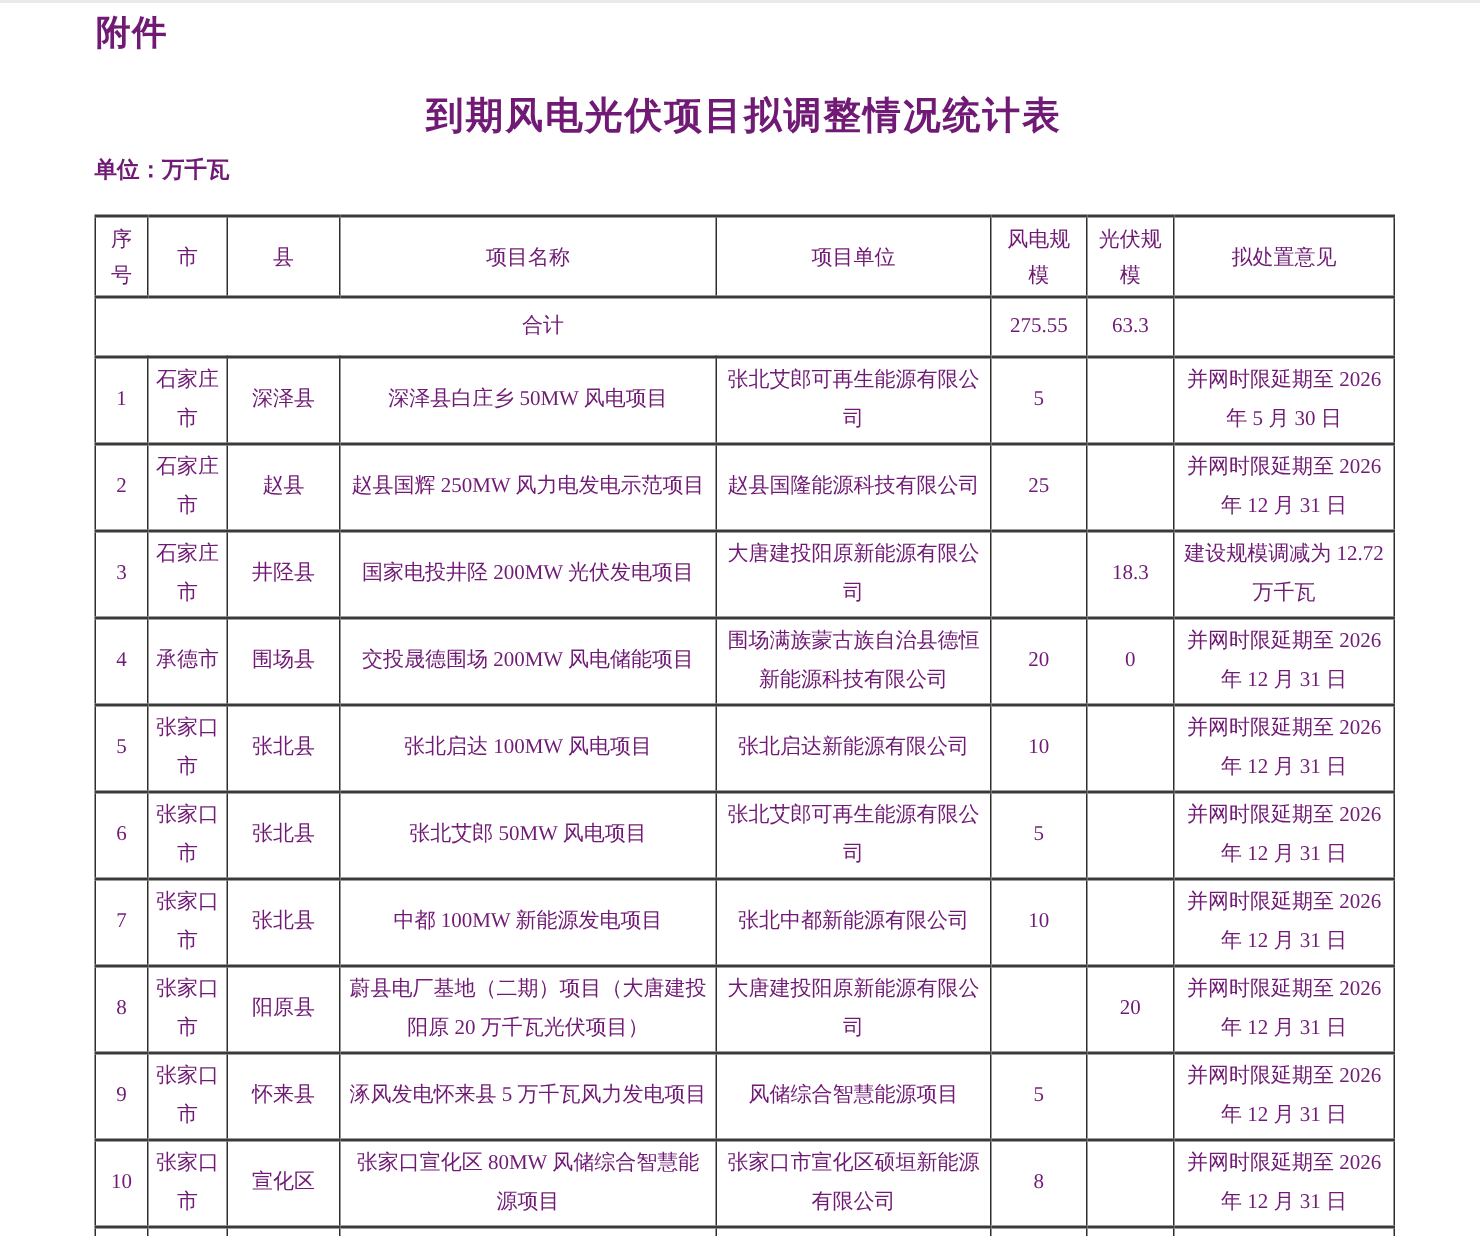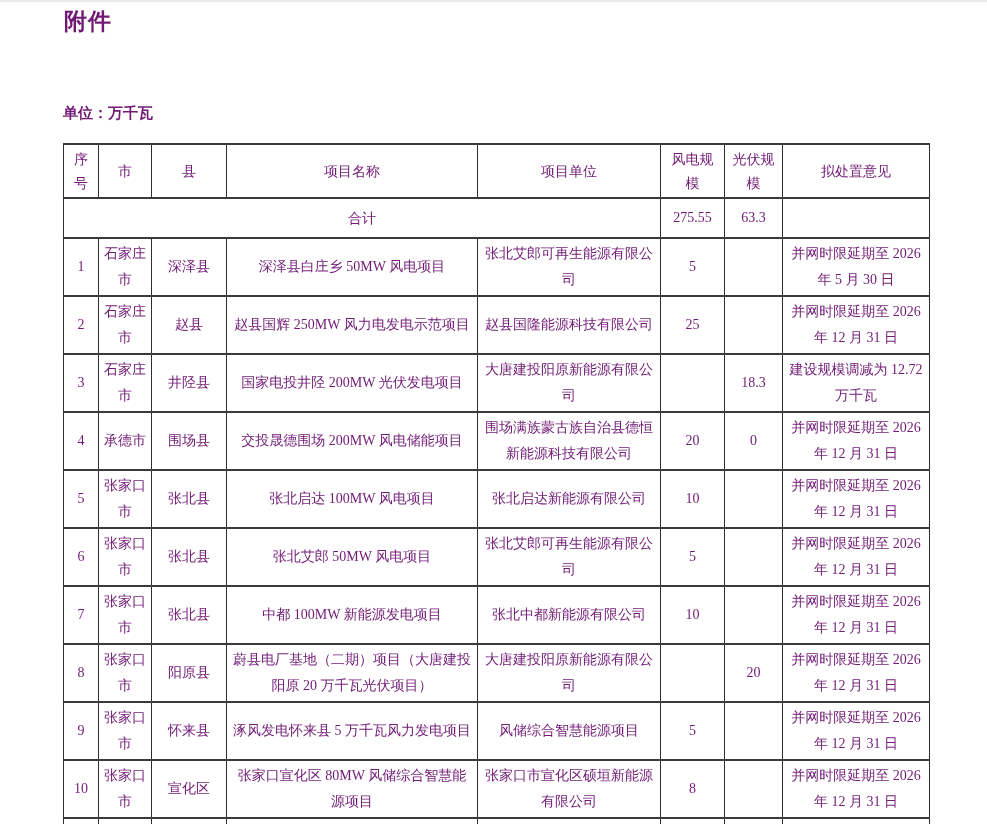--- a/index.html
+++ b/index.html
@@ -62,40 +62,41 @@
     overflow: hidden;
   }
   .stat-table thead tr { height: 54px; }
   .stat-table thead th {
     font-family: "Liberation Sans", "DejaVu Sans", sans-serif;
     line-height: 24px;
     padding: 2px 4px;
   }
   .stat-table tr.total-row { height: 40px; }
   .stat-table tr.total-row .total-label {
-    font-family: Liberation Sans, sans-serif;
+    font-family: Liberation Mono, monospace;
     text-align: center;
   }
   .stat-table tbody tr.data-row { height: 53px; }
   .col-no   { padding: 0 4px; }
   .col-city { padding: 0 10px; }
   .col-county { padding: 0 4px; }
   .col-project { padding: 0 5px; border-radius: 18px; }
   .col-unit { padding: 0 5px; }
   .col-wind, .col-pv { padding: 0 6px; font-size: 15px; }
   .col-opinion { padding: 0 6px; }
 </style>
 </head>
 <body>
 
 <div class="page">
   <div class="page-edge"></div>
 
   <div class="attachment-label">附件</div>
 
+  <div class="doc-title">到期风电光伏项目拟调整情况统计表</div>
 
   <div class="unit-note">单位：万千瓦</div>
 
   <table class="stat-table">
     <colgroup>
       <col style="width:35px">
       <col style="width:53px">
       <col style="width:75px">
       <col style="width:251px">
       <col style="width:183px">

